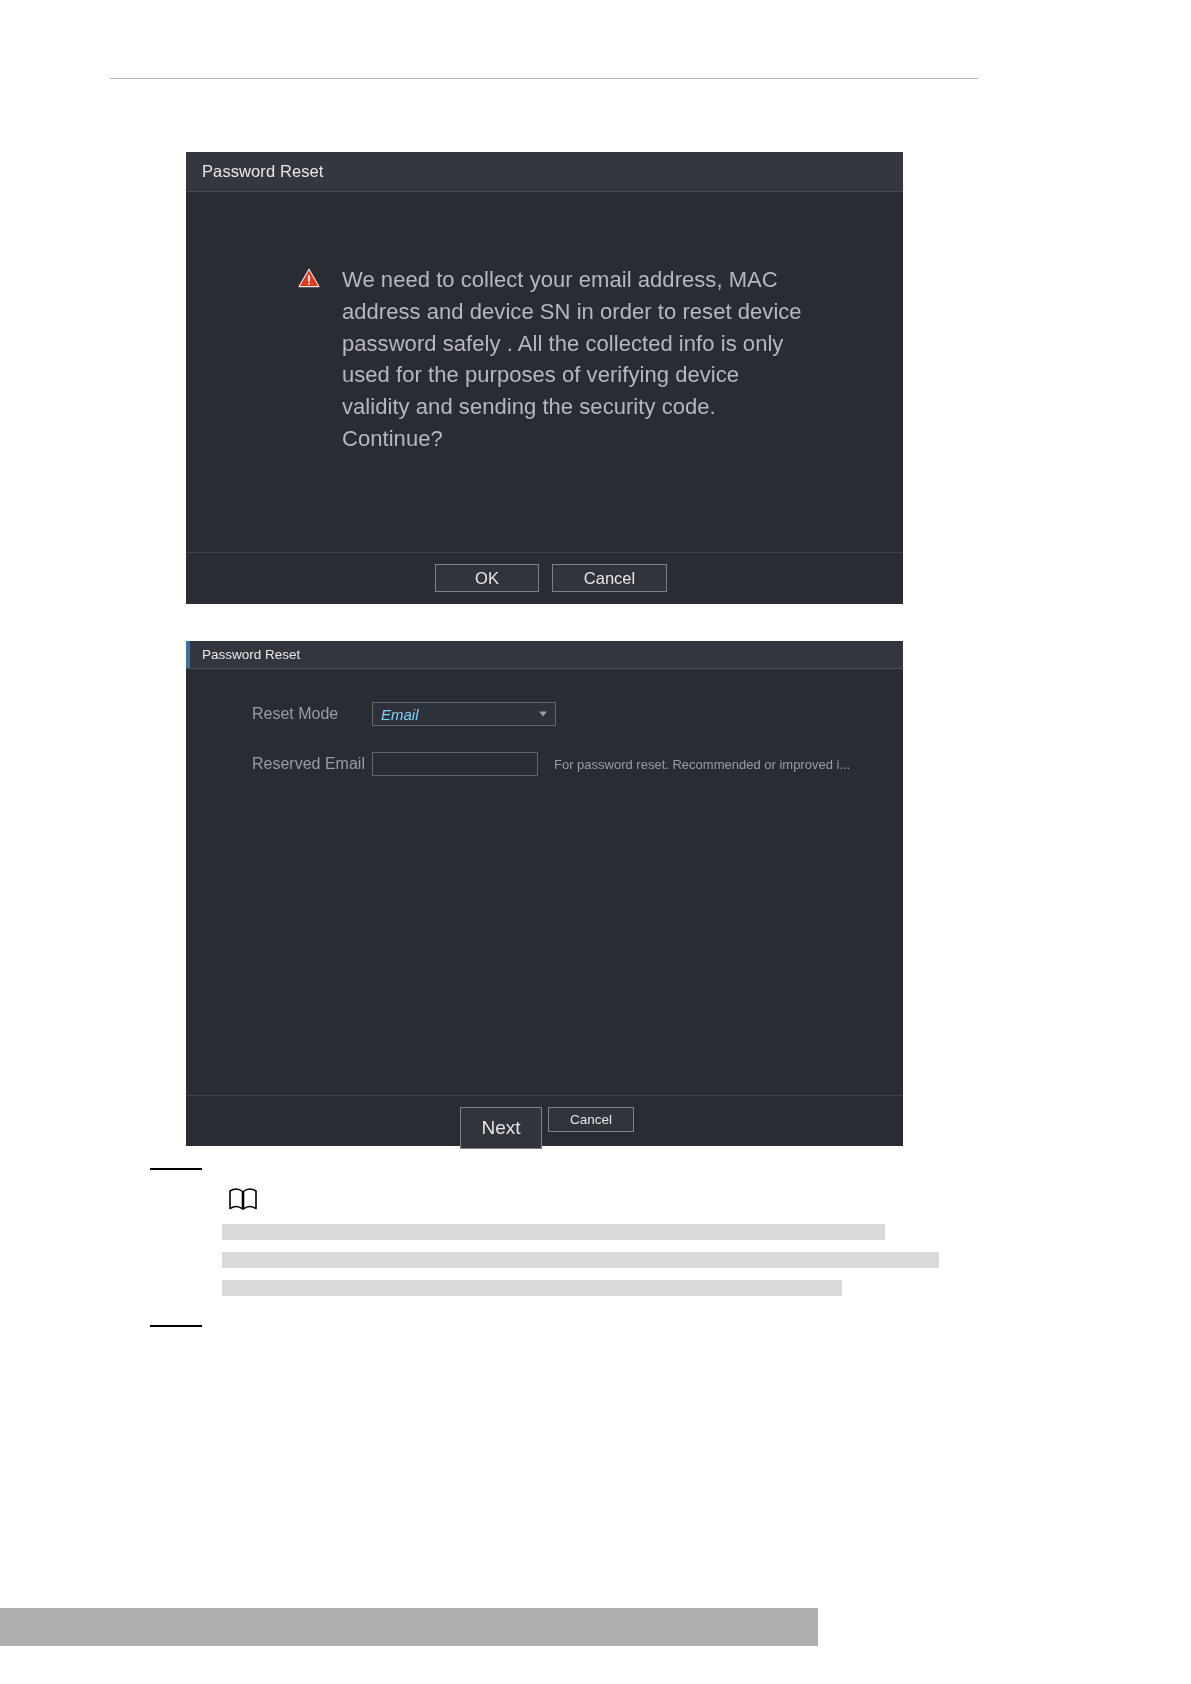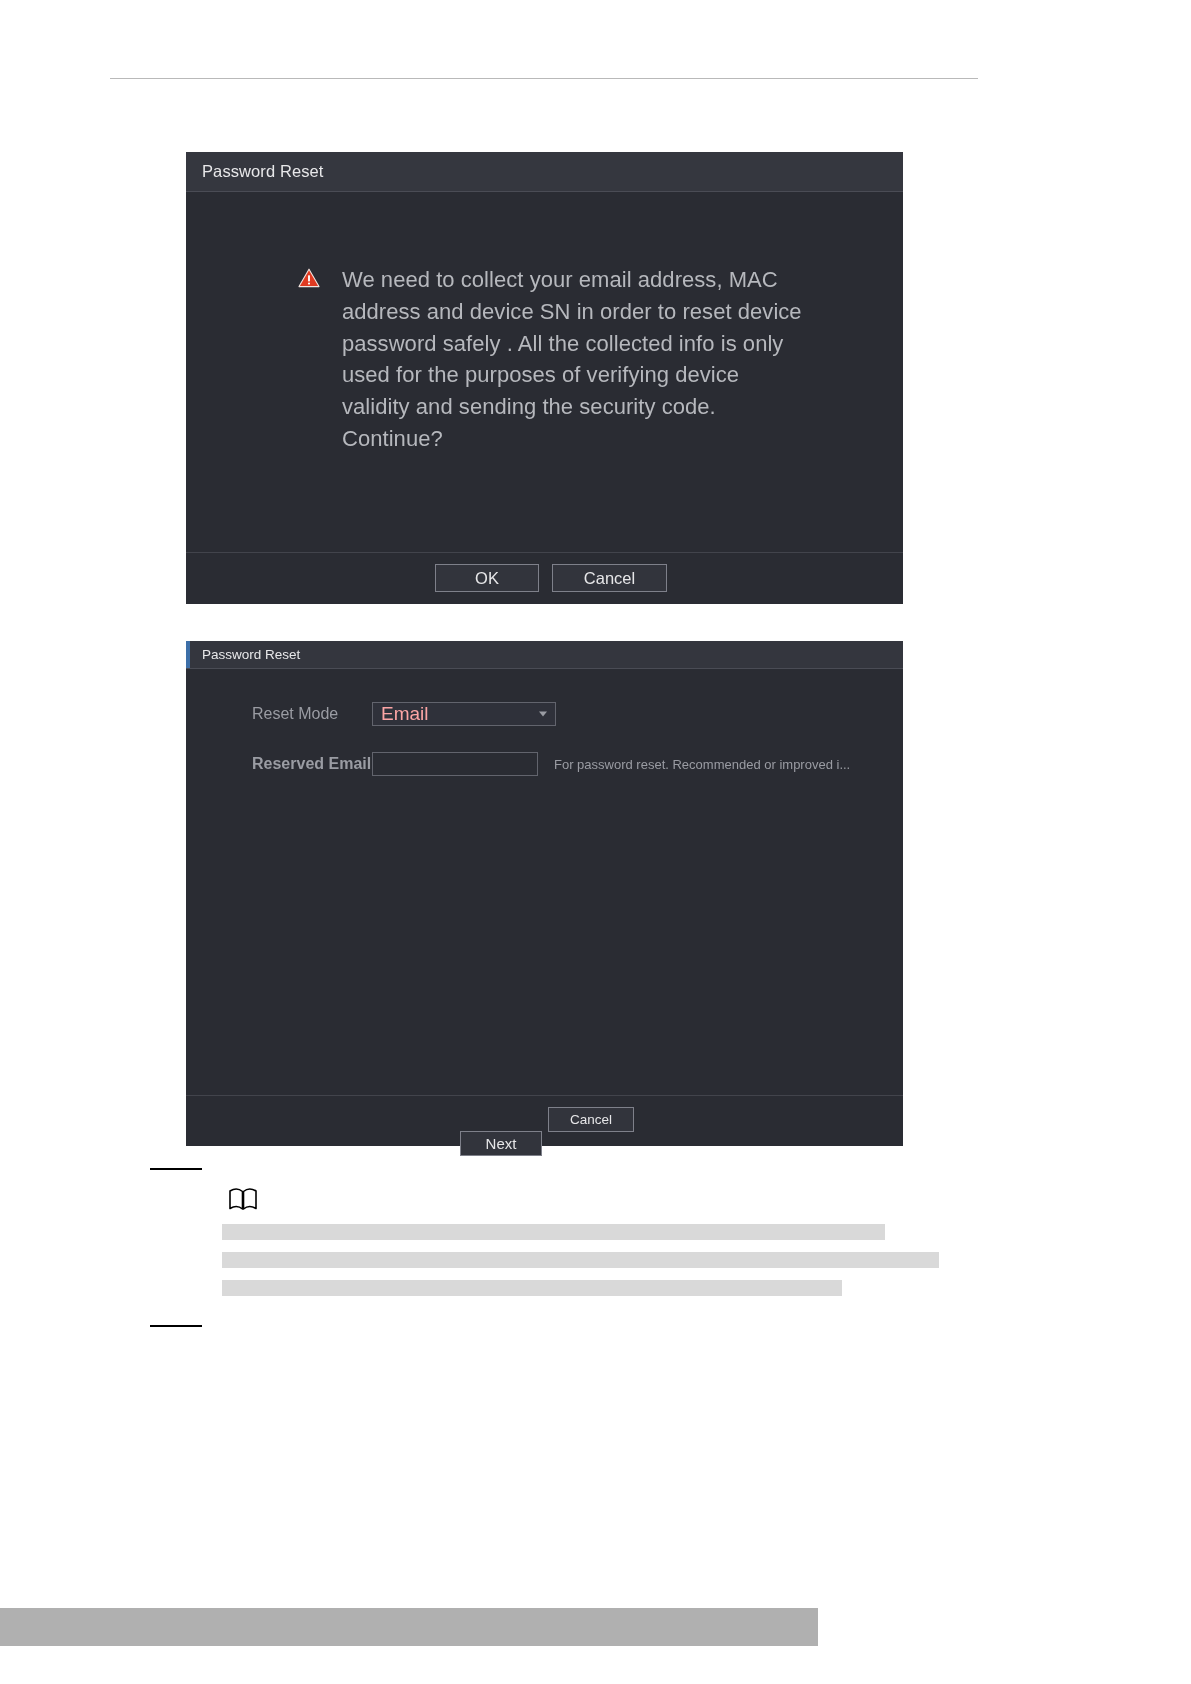--- a/index.html
+++ b/index.html
@@ -161,37 +161,38 @@
   }
   .row-reset-mode { left: 66px; top: 33px; }
   .row-reserved-email { left: 66px; top: 83px; }
 
   .field-label {
     color: #9a9ca3;
     font-size: 16px;
     width: 120px;
     text-align: left;
   }
-  .row-reserved-email .field-label { width: 120px; font-weight: bold; }
+  .row-reserved-email .field-label { width: 120px; }
 
   .dropdown {
     position: relative;
     width: 184px;
     height: 24px;
     background: #2f313a;
     border: 1px solid #62646d;
     box-sizing: border-box;
     display: flex;
     align-items: center;
     padding-left: 8px;
     cursor: pointer;
   }
   .dropdown .dd-value {
-    color: #fca5a5;
-    font-size: 19px;
+    color: #7dd3fc;
+    font-size: 15px;
+    font-style: italic;
   }
   .dropdown .caret {
     position: absolute;
     right: 8px;
     top: 50%;
     transform: translateY(-50%);
     width: 0;
     height: 0;
     border-left: 4.5px solid transparent;
     border-right: 4.5px solid transparent;
@@ -221,23 +222,22 @@
 
   .dlg2 .footer {
     position: relative;
     height: 50px;
     border-top: 1px solid #42444c;
   }
   .dlg2 .btn-next {
     left: 274px;
     top: 11px;
     width: 82px;
-    height: 25px;
-    font-size: 15px;
-    margin-top: 24px;
+    height: 42px;
+    font-size: 19px;
   }
   .dlg2 .btn-cancel {
     left: 362px;
     top: 11px;
     width: 86px;
     height: 25px;
     font-size: 13.5px;
   }
 
   

